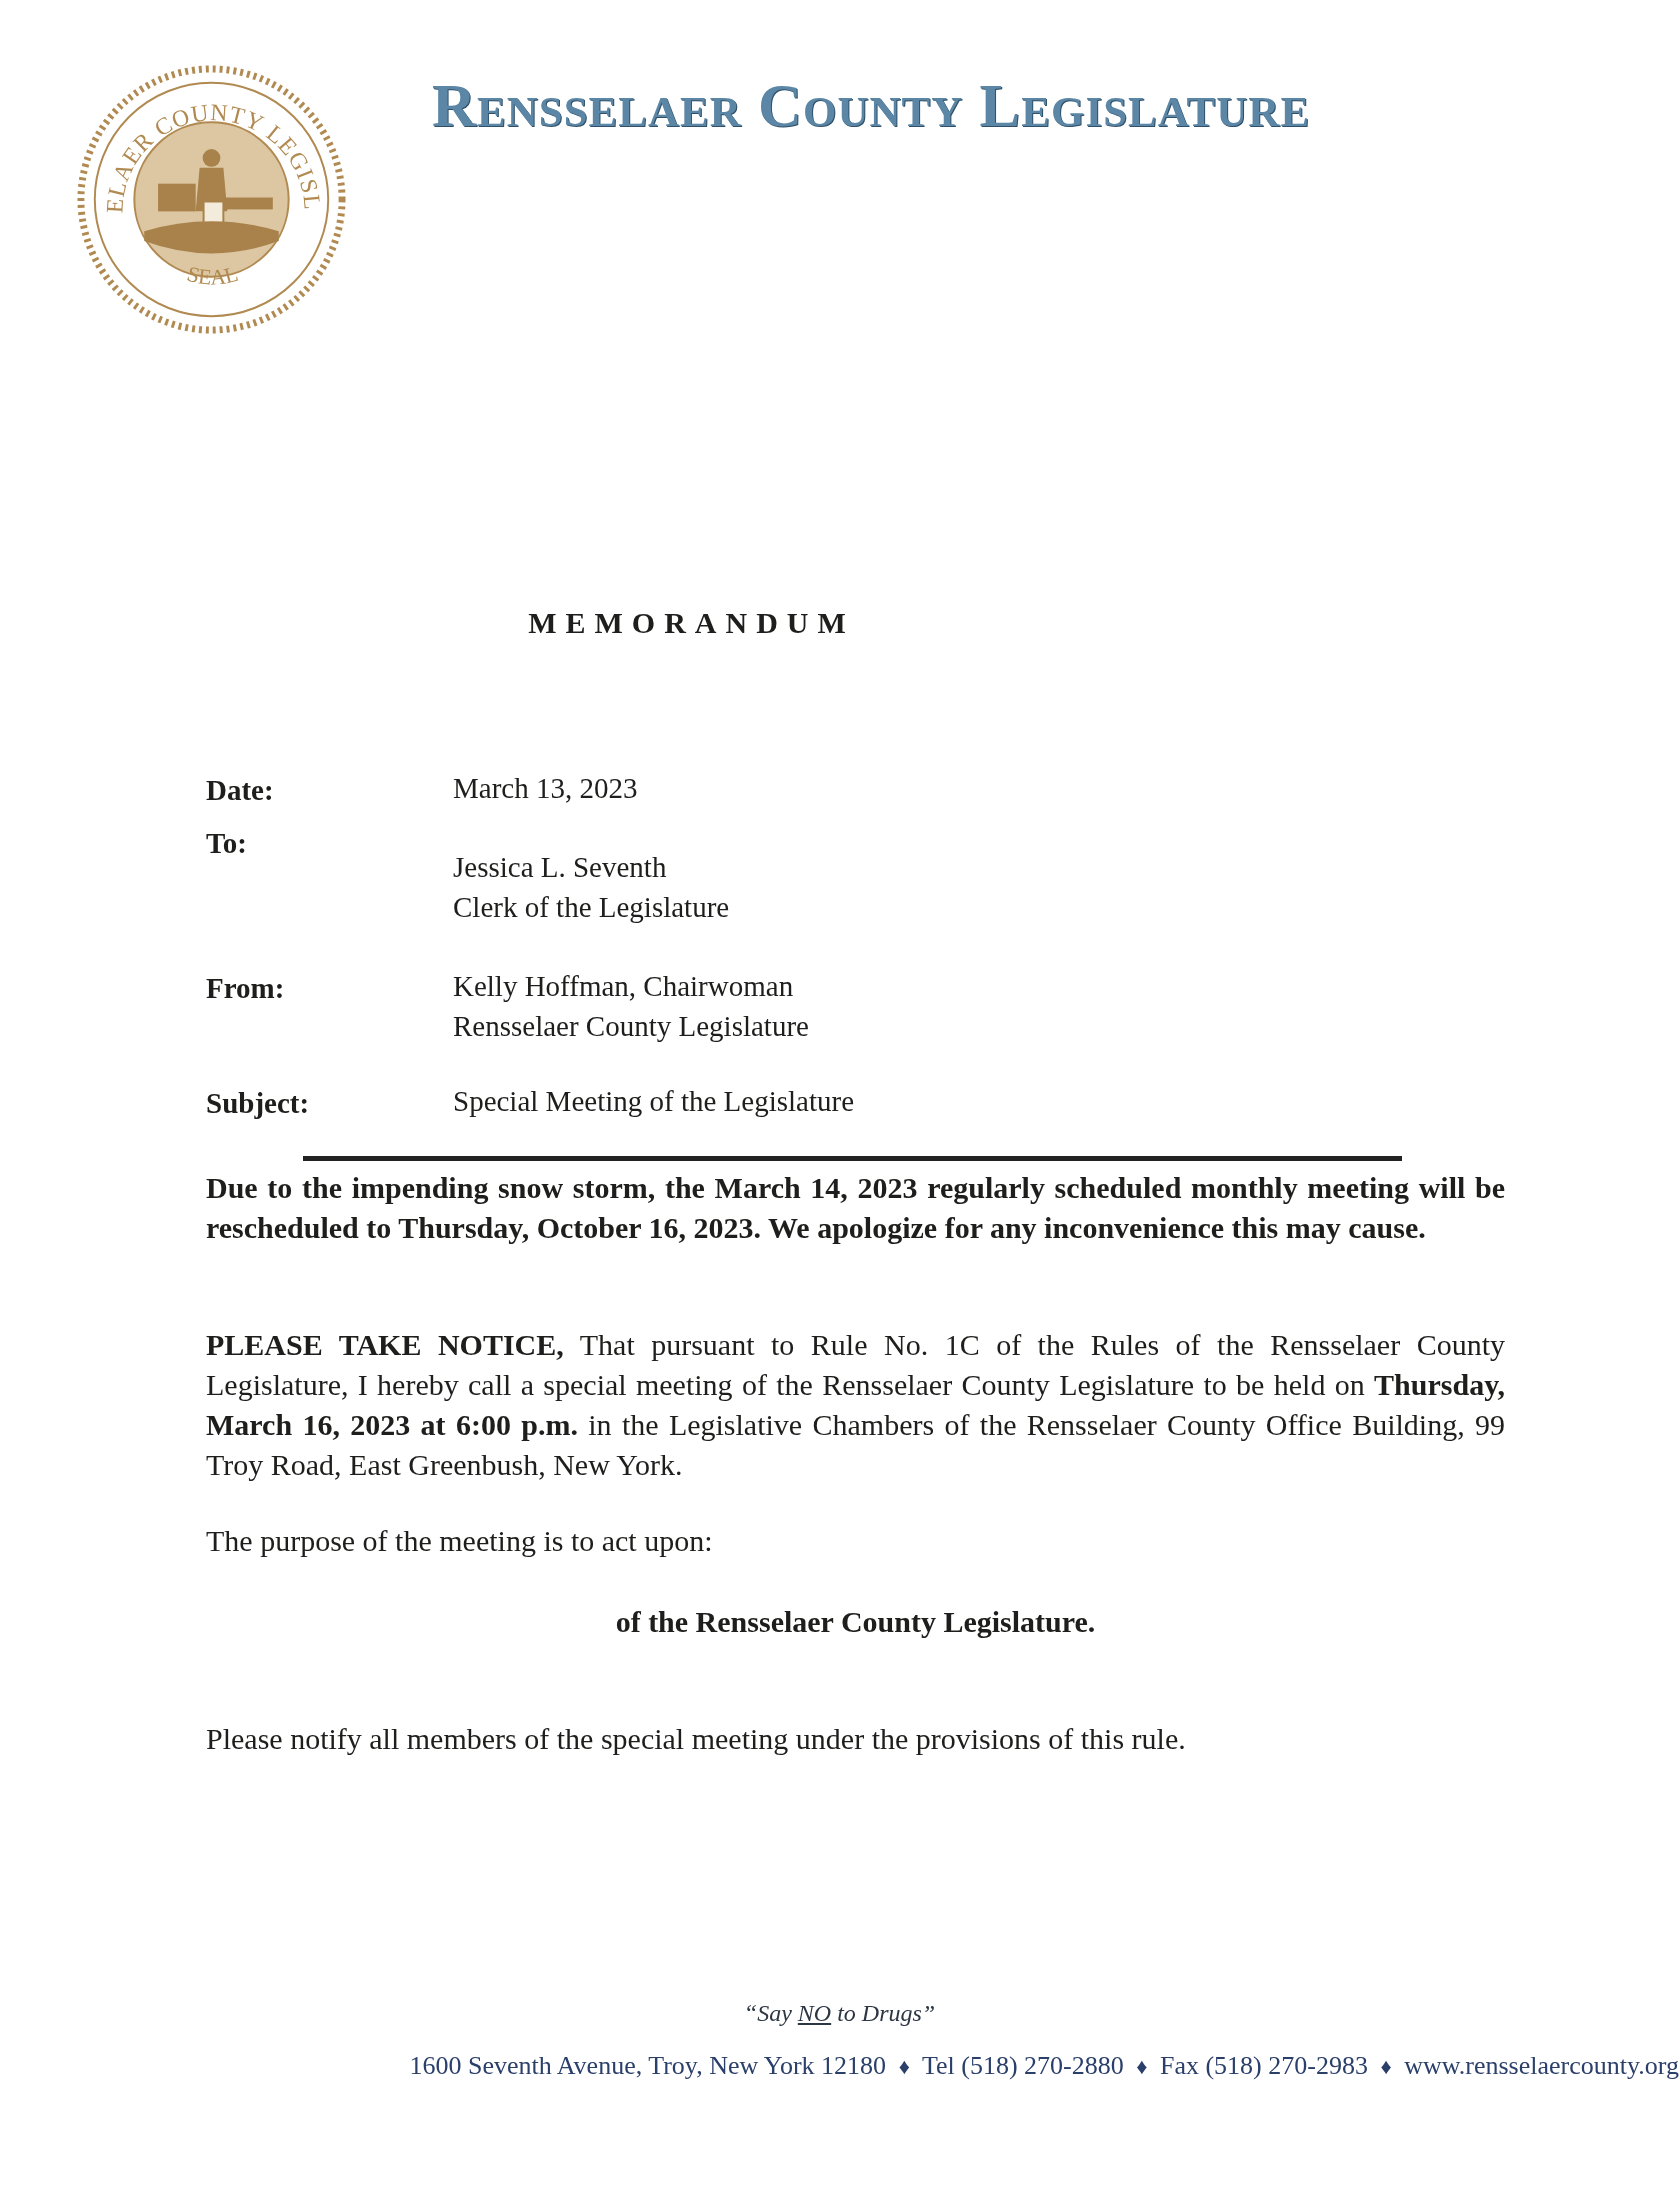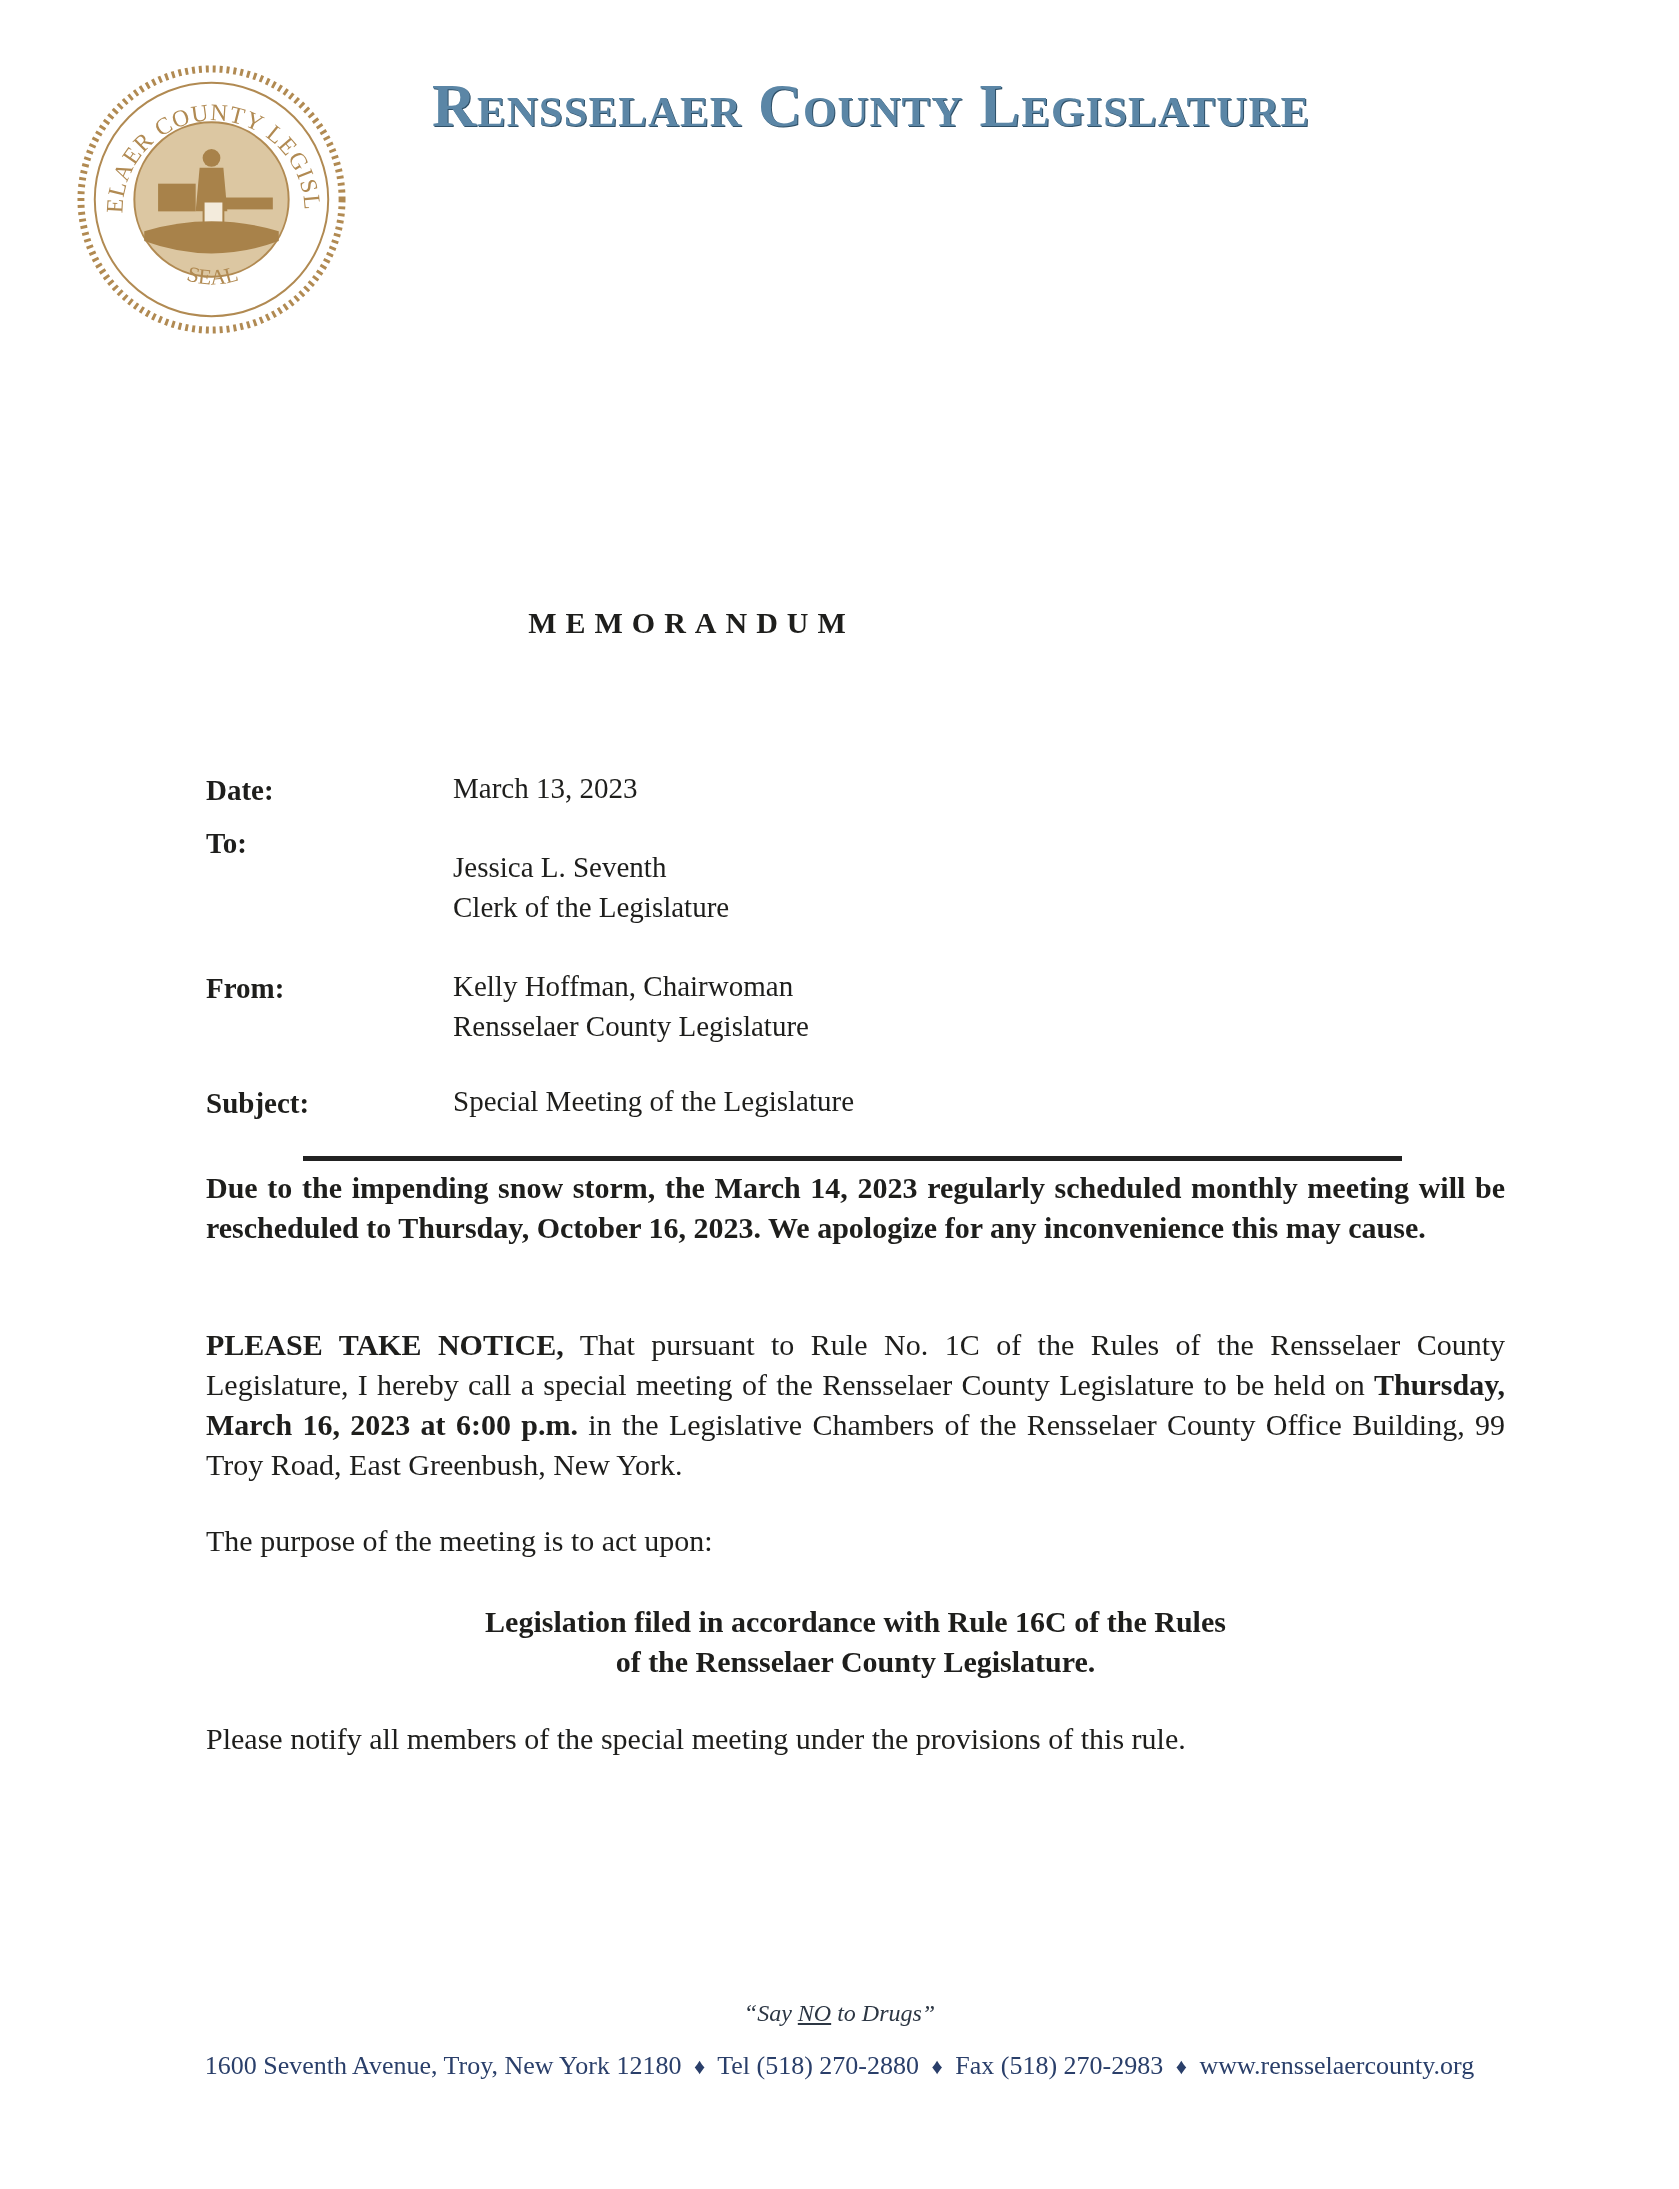--- a/index.html
+++ b/index.html
@@ -28,21 +28,21 @@
   .centered {
     position: absolute; left: 206px; width: 1299px; text-align: center;
     font-size: 30px; font-weight: bold; line-height: 40px;
   }
   .motto {
     position: absolute; left: 0; width: 1679px; top: 2000px; text-align: center;
     font-size: 24px; font-style: italic; color: #2d3744;
   }
   .motto u { text-decoration: underline; margin-top: 45px; }
   .address {
-    position: absolute; left: 0; width: 1679px; top: 2051px; text-align: center;
+    position: absolute; left: 0; width: 1679px; top: 2051px; text-align: right;
     font-size: 26px; color: #2a3f6a;
   }
   .diamond { color: #2a3f6a; font-size: 22px; margin: 0 6px; }
 </style>
 </head>
 <body>
 
 <svg class="seal" viewBox="0 0 276 276">
   <defs>
     <path id="sealTop" d="M 48 150 A 92 92 0 1 1 232 150"></path>
@@ -93,21 +93,20 @@
 
 <div class="para bold" style="top:1168px">Due to the impending snow storm, the March 14, 2023 regularly scheduled monthly meeting will be rescheduled to Thursday, October 16, 2023.  We apologize for any inconvenience this may cause.</div>
 
 <div class="para" style="top:1325px">
   <span class="bold">PLEASE TAKE NOTICE,</span><span> That pursuant to Rule No. 1C of the Rules of the Rensselaer County Legislature, I hereby call a special meeting of the Rensselaer County Legislature to be held on </span><span class="bold">Thursday, March 16, 2023 at 6:00 p.m.</span><span> in the Legislative Chambers of the Rensselaer County Office Building, 99 Troy Road, East Greenbush, New York.</span>
 </div>
 
 <div class="para" style="top:1521px">The purpose of the meeting is to act upon:</div>
 
 <div class="centered" style="top:1602px">
-  <div>Legislation filed in accordance with Rule 16C of the Rules</div>
   <div>of the Rensselaer County Legislature.</div>
 </div>
 
 <div class="para" style="top:1719px">Please notify all members of the special meeting under the provisions of this rule.</div>
 
 <div class="motto">
   <span>“Say </span><u>NO</u><span> to Drugs”</span>
 </div>
 
 <div class="address">

